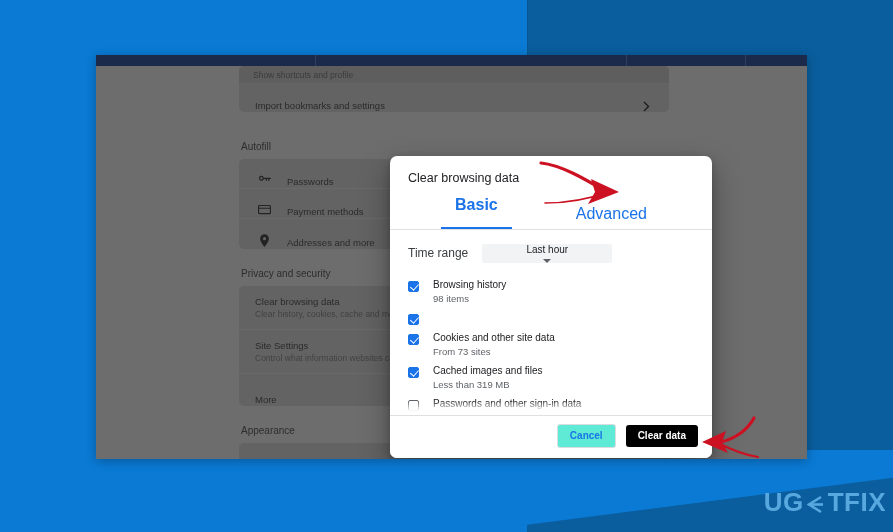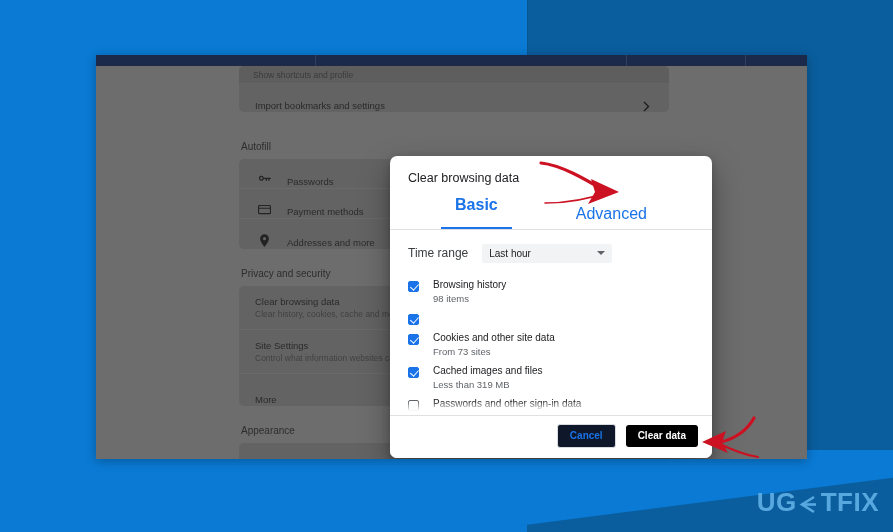--- a/index.html
+++ b/index.html
@@ -35,21 +35,21 @@
   }
   .wp-seam {
     position: absolute; left: 527px; top: 0;
     width: 1px; height: 455px;
     background: rgba(0,0,0,0.07);
   }
 
   
   #watermark {
     position: absolute;
-    right: 14px; bottom: 14px;
+    right: 7px; bottom: 14px;
     font-family: "Liberation Sans", sans-serif;
     font-size: 26px;
     font-weight: bold;
     letter-spacing: 0.5px;
     color: #58a8e0;
     display: flex;
     align-items: center;
     user-select: none;
   }
   #watermark .wm-mark {
@@ -226,20 +226,21 @@
     width: 130px;
     height: 19px;
     background: #f1f3f4;
     border: none;
     border-radius: 2px;
     display: flex;
     align-items: center;
     justify-content: space-between;
     padding: 0 7px;
     cursor: pointer;
+    flex-direction: column;
   }
   #time-range-value {
     font-size: 10px;
     color: #202124;
   }
   .caret {
     width: 0; height: 0;
     border-left: 4px solid transparent;
     border-right: 4px solid transparent;
     border-top: 4px solid #5f6368;
@@ -310,21 +311,21 @@
     font-size: 10px;
     font-weight: bold;
     border-radius: 3px;
     padding: 5px 12px;
     cursor: pointer;
     border: none;
     line-height: 12px;
     font-family: "Liberation Sans", sans-serif;
   }
   #cancel-button {
-    background: #0f172a;
+    background: #5eead4;
     color: #1a73e8;
     border: 1px solid #dadce0;
   }
   #clear-data-button {
     background: #000000;
     color: #ffffff;
   }
 
   
   .arrow-svg {

